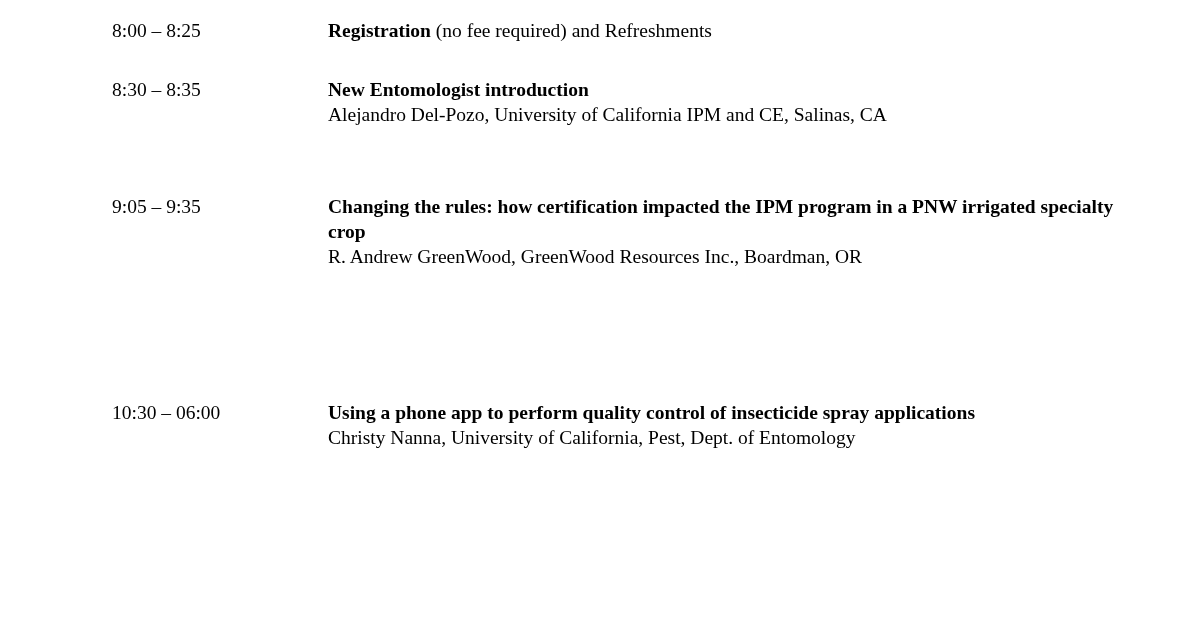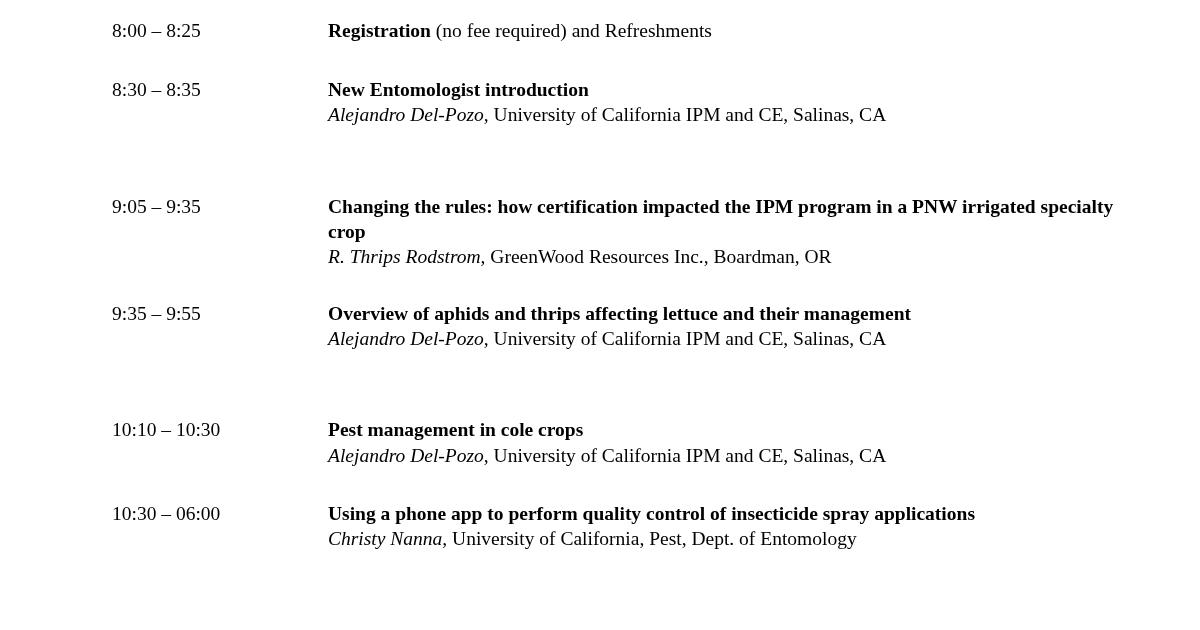--- a/index.html
+++ b/index.html
@@ -44,21 +44,20 @@
     font-weight: bold;
     text-align: right;
   }
   .title .plain {
     font-weight: normal;
   }
   .speaker {
     display: block;
   }
   .speaker .name {
-    font-style: italic;
     margin-top: 40px;
   }
   .spacer td {
     height: 33px;
     padding: 0;
   }
   .spacer.small td {
     height: 31px;
   }
 </style>
@@ -90,49 +89,35 @@
         </tr>
 
       <tr class="spacer">
           <td colspan="2"></td>
         </tr>
 
       <tr class="entry">
         <td class="time-cell">9:05 – 9:35</td>
         <td class="desc-cell">
           <span class="title"><span>Changing the rules: how certification impacted the IPM program in a PNW irrigated specialty crop</span><span class="plain"></span></span>
-          <span class="speaker"><span class="name">R. Thrips Rodstrom,</span><span> GreenWood Resources Inc., Boardman, OR</span></span>
+          <span class="speaker"><span class="name">R. Andrew GreenWood,</span><span> GreenWood Resources Inc., Boardman, OR</span></span>
         </td>
       </tr>
       <tr class="spacer small">
           <td colspan="2"></td>
         </tr>
 
-      <tr class="entry">
-        <td class="time-cell">9:35 – 9:55</td>
-        <td class="desc-cell">
-          <span class="title"><span>Overview of aphids and thrips affecting lettuce and their management</span><span class="plain"></span></span>
-          <span class="speaker"><span class="name">Alejandro Del-Pozo</span><span>, University of California IPM and CE, Salinas, CA</span></span>
-        </td>
-      </tr>
       <tr class="spacer">
           <td colspan="2"></td>
         </tr>
 
       <tr class="spacer">
           <td colspan="2"></td>
         </tr>
 
-      <tr class="entry">
-        <td class="time-cell">10:10 – 10:30</td>
-        <td class="desc-cell">
-          <span class="title"><span>Pest management in cole crops</span><span class="plain"></span></span>
-          <span class="speaker"><span class="name">Alejandro Del-Pozo</span><span>, University of California IPM and CE, Salinas, CA</span></span>
-        </td>
-      </tr>
       <tr class="spacer">
           <td colspan="2"></td>
         </tr>
 
       <tr class="entry">
         <td class="time-cell">10:30 – 06:00</td>
         <td class="desc-cell">
           <span class="title"><span>Using a phone app to perform quality control of insecticide spray applications</span><span class="plain"></span></span>
           <span class="speaker"><span class="name">Christy Nanna,</span><span> University of California, Pest, Dept. of Entomology</span></span>
         </td>

